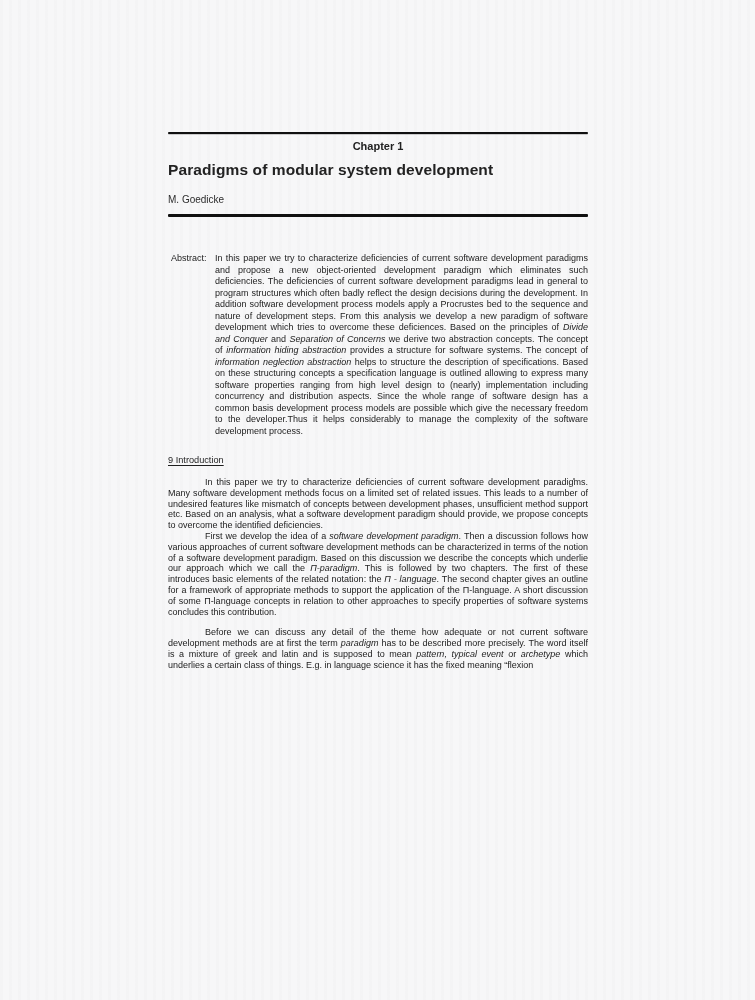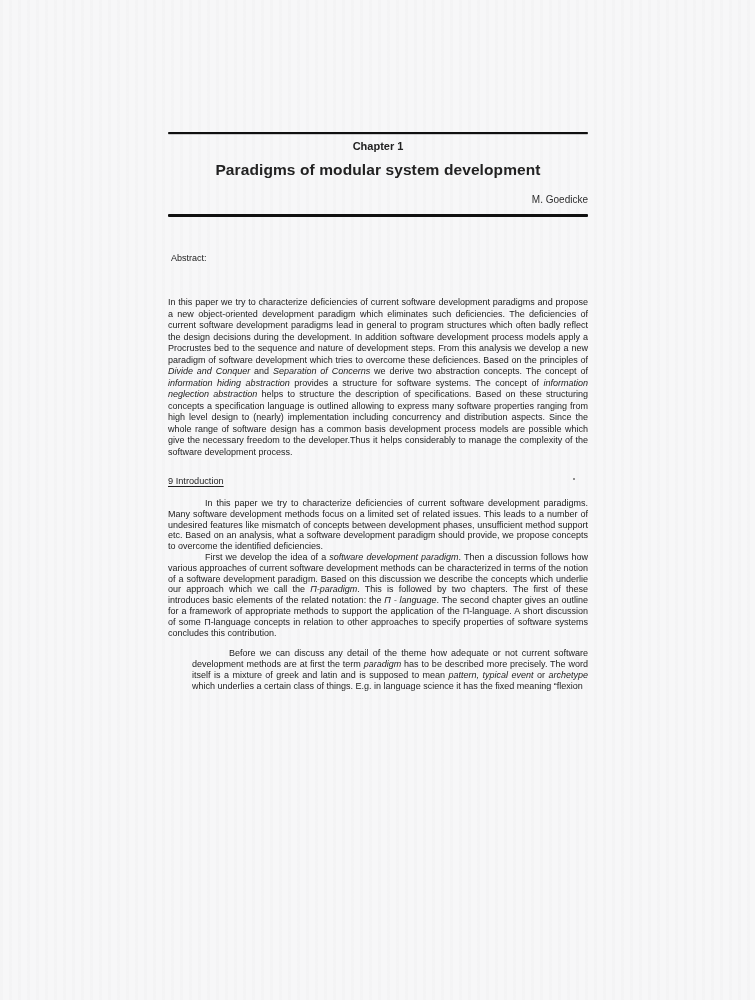--- a/index.html
+++ b/index.html
@@ -20,30 +20,30 @@
 
   .rule { background: var(--rule, #101010); width: 100%; border-radius: 1px; }
   .rule-top { margin-top: 132px; height: 2px; box-shadow: 0 0.5px 0 rgba(0,0,0,0.35); }
   .rule-bottom { margin-top: 8px; height: 3px; }
 
   .chapter {
     margin-top: 6px; text-align: center;
     font-size: 11px; font-weight: bold; line-height: 13px;
   }
   .title {
-    margin: 7px 0 0 0; text-align: center;
+    margin: 7px 0 0 0; text-align: left;
     font-size: 15.5px; font-weight: bold; line-height: 19px;
     letter-spacing: 0.1px;
   }
   .author {
-    margin-top: 15px; text-align: right;
+    margin-top: 15px; text-align: left;
     font-size: 10px; line-height: 12px; color: #2d2d2d;
   }
 
-  .abstract { margin-top: 36px; display: flex; flex-direction: column; }
+  .abstract { margin-top: 36px; display: flex; }
   .abstract-label {
     flex: 0 0 44px; padding-left: 3px;
     font-size: 9px; line-height: 11.5px;
   }
   .abstract-text {
     flex: 1;
     font-size: 9px; line-height: 11.5px;
     text-align: justify;
   }
 
@@ -55,21 +55,21 @@
   .heading-sub { margin-top: 7px; }
 
   .para {
     margin: 0;
     font-size: 9px; line-height: 10.8px;
     text-align: justify;
     text-indent: 37px;
   }
   .para-1 { margin-top: 11px; }
   .para-2 { }
-  .para-3 { margin-top: 10px; margin-left: 24px; }
+  .para-3 { margin-top: 10px; }
 
   .it { font-style: italic; }
 
   .speck {
     position: absolute; left: 573px; top: 478px;
     width: 2px; height: 2px; background: #3a3a3a; border-radius: 50%;
     opacity: 0.75;
   }
 </style>
 </head>

